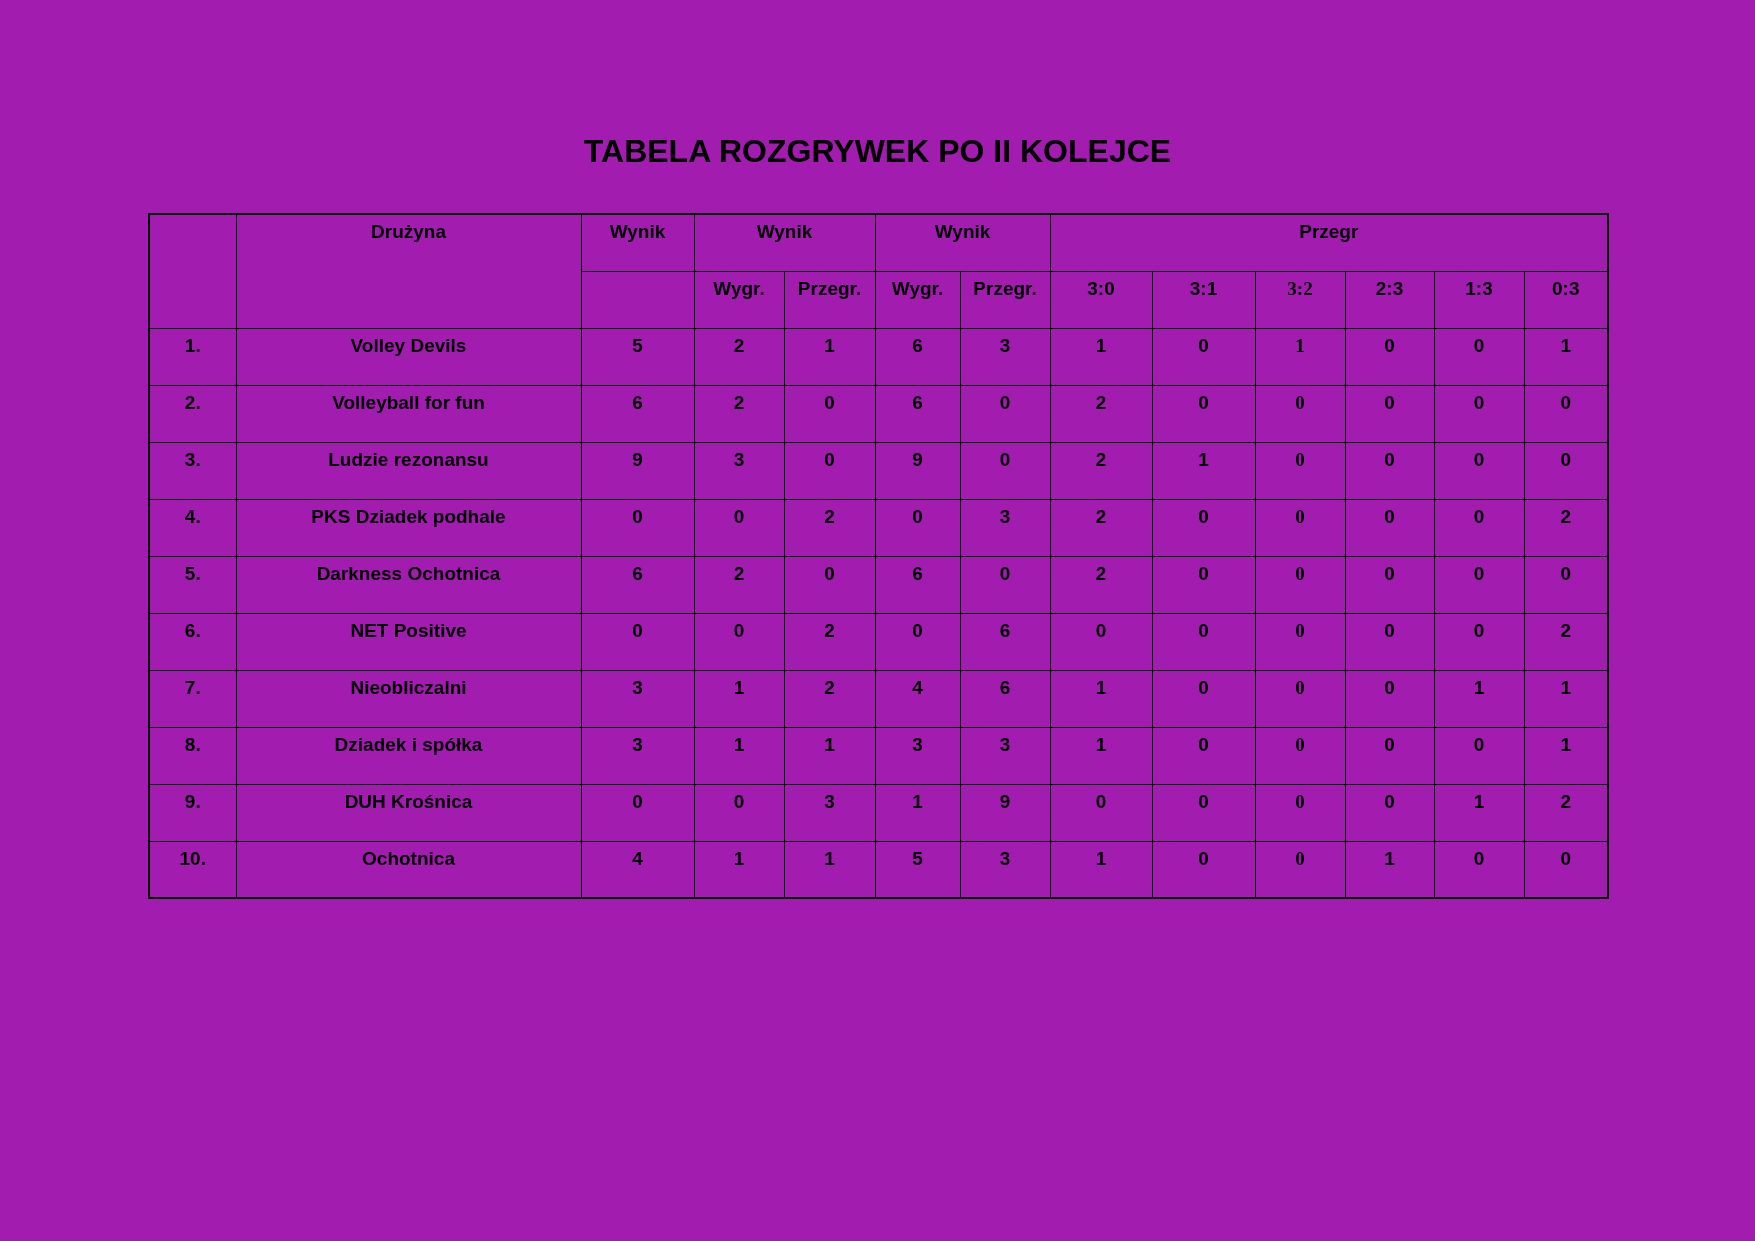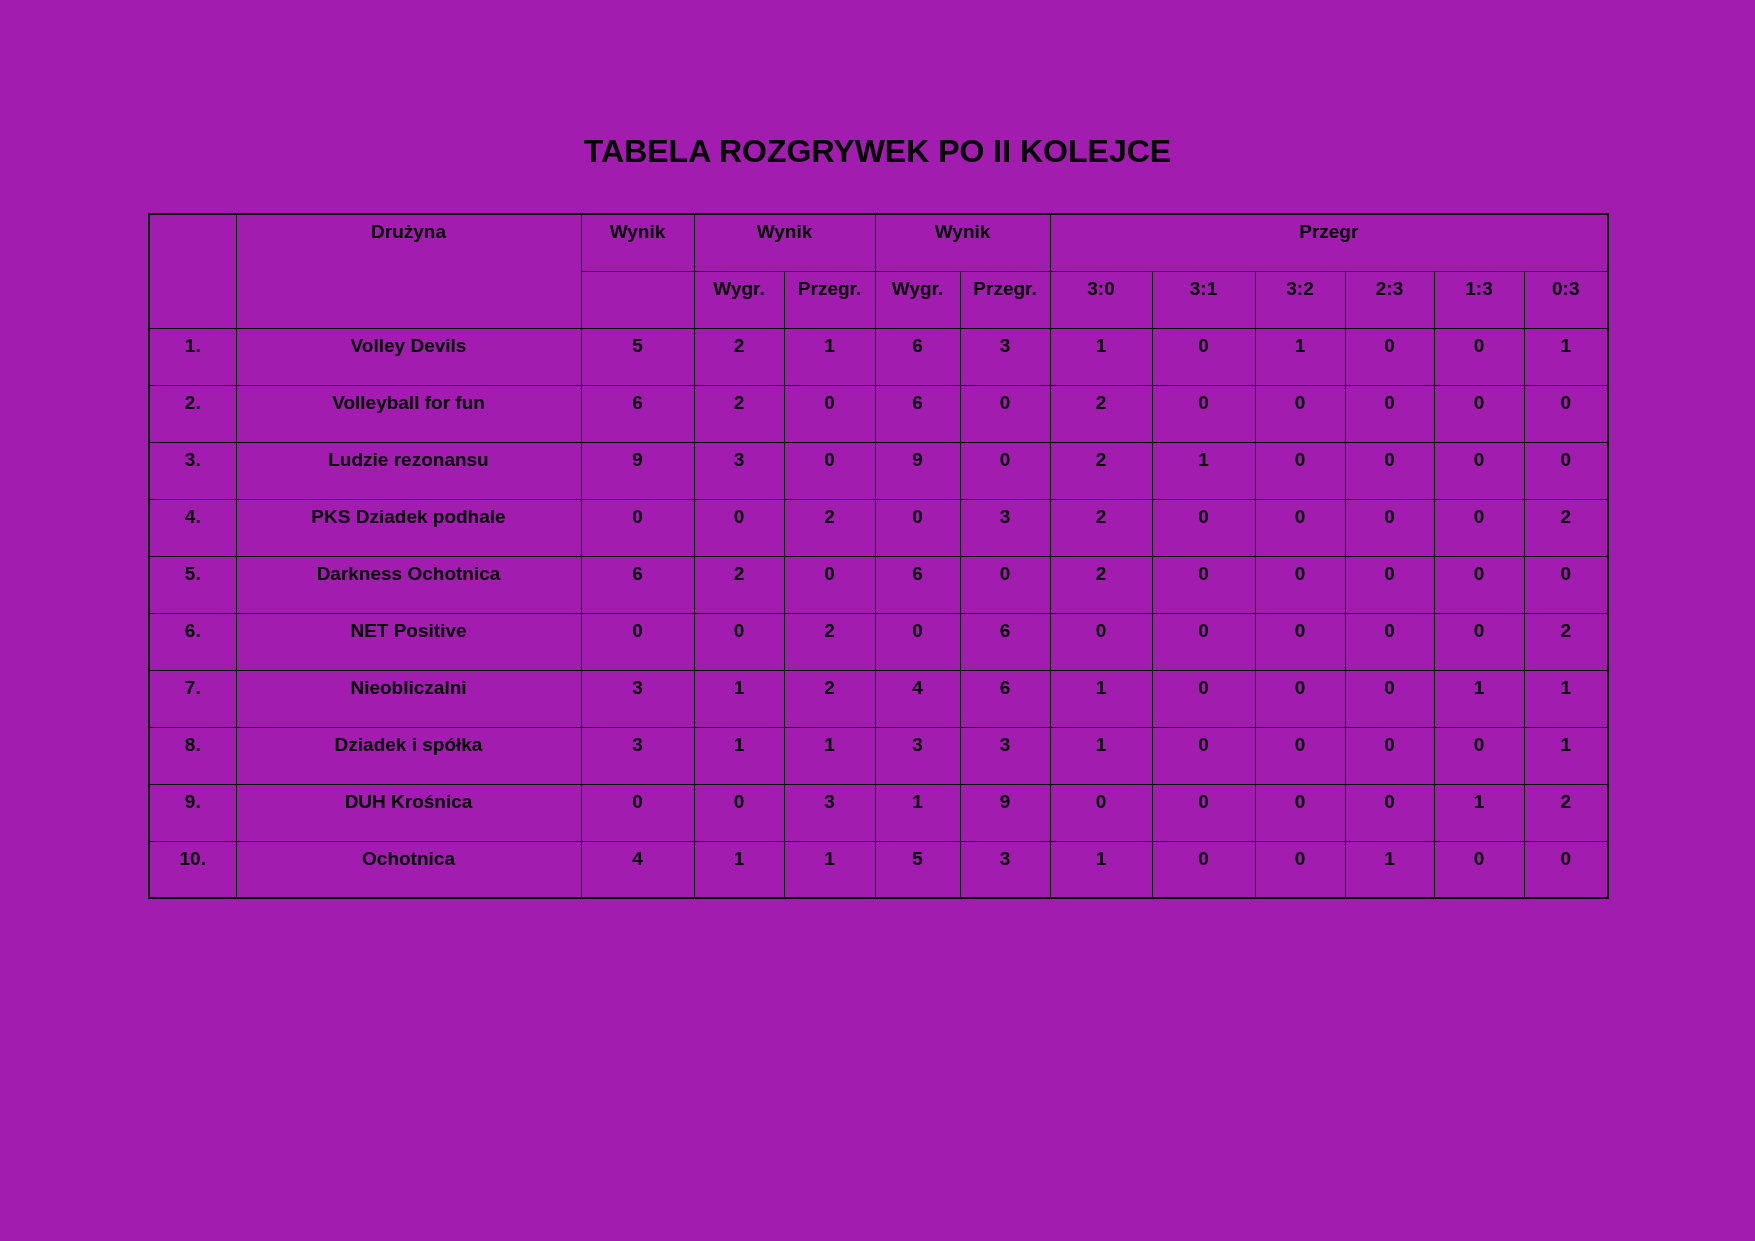--- a/index.html
+++ b/index.html
@@ -49,21 +49,21 @@
     color: #000000;
     overflow: hidden;
     white-space: nowrap;
   }
   
   th.h-top { border-bottom: 2px solid #000000; }
   
   th.h-team { vertical-align: middle; padding-top: 0; }
   
   .sep-wynik { border-left: 2px solid #595959; }
-  .sep-mid   { border-left: 2px solid #595959; }
+  .sep-mid   { border-left: 2px solid #595959; font-family: Liberation Serif, serif; }
   td.c-rank { text-align: right; padding-right: 14px; }
   td.c-team { text-align: left; padding-left: 12px; margin-left: 40px; }
 </style>
 </head>
 <body>
 
 <div class="page">
 
   <div class="doc-title">TABELA ROZGRYWEK PO II KOLEJCE</div>
 

